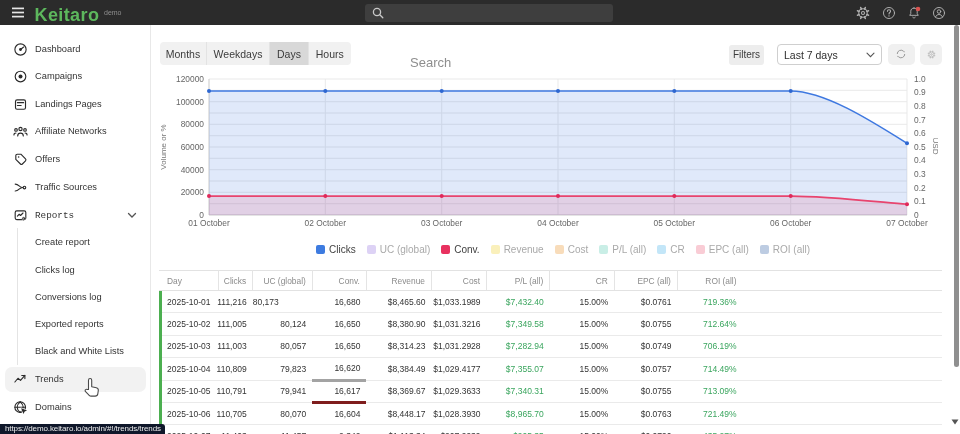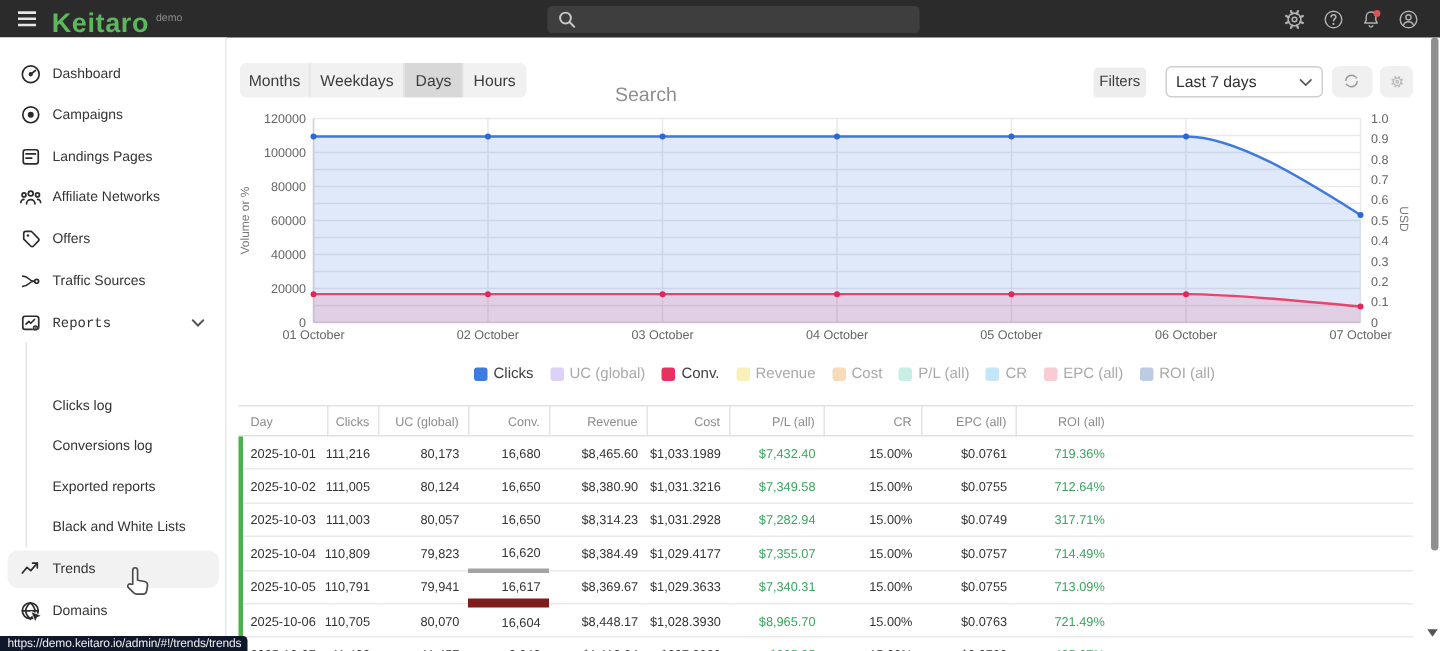--- a/index.html
+++ b/index.html
@@ -108,20 +108,23 @@
       <span style="position:absolute;left:13px;top:0.5px;width:15px;height:15px;"><svg width="15" height="15" viewBox="0 0 24 24" fill="none" stroke="#2b2b2b" stroke-width="1.8" stroke-linecap="round" stroke-linejoin="round">
           <rect x="3.5" y="4.5" width="17" height="14" rx="2.5"></rect>
           <path d="M7 13 l3-3 2 2 4-4"></path>
           <g transform="translate(17,17)">
             <circle r="3" fill="#fff" stroke="none"></circle>
             <circle r="2" stroke-width="1.6"></circle>
             <circle r="0.8" fill="#2b2b2b" stroke="none"></circle>
           </g>
         </svg></span>
       <span style="position:absolute;left:35px;top:3.5px;font-size:9.3px;color:#333;line-height:9.3px;white-space:nowrap;">Reports</span>
+    </div>
+<div style="position:absolute;left:0;top:209.6px;width:150px;height:16px;display:flex;align-items:center;">
+      <span style="position:absolute;left:35px;top:3.5px;font-size:9.3px;color:#333;line-height:9.3px;white-space:nowrap;">Create report</span>
     </div>
 <div style="position:absolute;left:0;top:237.2px;width:150px;height:16px;display:flex;align-items:center;">
       <span style="position:absolute;left:35px;top:3.5px;font-size:9.3px;color:#333;line-height:9.3px;white-space:nowrap;">Clicks log</span>
     </div>
 <div style="position:absolute;left:0;top:291.2px;width:150px;height:16px;display:flex;align-items:center;">
       <span style="position:absolute;left:35px;top:3.5px;font-size:9.3px;color:#333;line-height:9.3px;white-space:nowrap;">Exported reports</span>
     </div>
 <div style="position:absolute;left:0;top:264.4px;width:150px;height:16px;display:flex;align-items:center;">
       <span style="position:absolute;left:35px;top:3.5px;font-size:9.3px;color:#333;line-height:9.3px;white-space:nowrap;">Conversions log</span>
     </div>
@@ -313,21 +316,21 @@
 <td style="border-top:1px solid #e2e2e2;border-bottom:1px solid #e2e2e2;border-right:1px solid #e4e4e4;padding-right:6px;color:#8b8b8b;text-align:right;font-size:8.4px;">Cost</td>
 <td style="border-top:1px solid #e2e2e2;border-bottom:1px solid #e2e2e2;border-right:1px solid #e4e4e4;padding-right:6px;color:#8b8b8b;text-align:right;font-size:8.4px;">P/L (all)</td>
 <td style="border-top:1px solid #e2e2e2;border-bottom:1px solid #e2e2e2;border-right:1px solid #e4e4e4;padding-right:6px;color:#8b8b8b;text-align:right;font-size:8.4px;">CR</td>
 <td style="border-top:1px solid #e2e2e2;border-bottom:1px solid #e2e2e2;border-right:1px solid #e4e4e4;padding-right:6px;color:#8b8b8b;text-align:right;font-size:8.4px;">EPC (all)</td>
 <td style="border-top:1px solid #e2e2e2;border-bottom:1px solid #e2e2e2;padding-right:2px;color:#8b8b8b;text-align:right;font-size:8.4px;">ROI (all)</td>
 <td style="border-top:1px solid #e2e2e2;border-bottom:1px solid #e2e2e2;padding-right:6px;color:#8b8b8b;text-align:right;font-size:8.4px;"></td>
 </tr>
 <tr style="height:22.4px;">
 <td style="border-bottom:1px solid #eaeaea;padding-left:8px;color:#333;text-align:left;overflow:hidden;white-space:nowrap;">2025-10-01</td>
 <td style="border-bottom:1px solid #eaeaea;padding-right:6px;color:#333;text-align:right;direction:rtl;overflow:visible;white-space:nowrap;">111,216</td>
-<td style="border-bottom:1px solid #eaeaea;padding-right:6px;color:#333;text-align:right;overflow:hidden;white-space:nowrap;">80,173</td>
+<td style="border-bottom:1px solid #eaeaea;padding-right:6px;color:#333;overflow:hidden;white-space:nowrap;">80,173</td>
 <td style="border-bottom:1px solid #eaeaea;padding-right:6px;color:#333;text-align:right;overflow:hidden;white-space:nowrap;">16,680</td>
 <td style="border-bottom:1px solid #eaeaea;padding-right:6px;color:#333;text-align:right;overflow:hidden;white-space:nowrap;">$8,465.60</td>
 <td style="border-bottom:1px solid #eaeaea;padding-right:6px;color:#333;text-align:right;overflow:hidden;white-space:nowrap;">$1,033.1989</td>
 <td style="border-bottom:1px solid #eaeaea;padding-right:6px;color:#3aa55e;text-align:right;overflow:hidden;white-space:nowrap;">$7,432.40</td>
 <td style="border-bottom:1px solid #eaeaea;padding-right:6px;color:#333;text-align:right;overflow:hidden;white-space:nowrap;">15.00%</td>
 <td style="border-bottom:1px solid #eaeaea;padding-right:6px;color:#333;text-align:right;overflow:hidden;white-space:nowrap;">$0.0761</td>
 <td style="border-bottom:1px solid #eaeaea;padding-right:2px;color:#3aa55e;text-align:right;overflow:hidden;white-space:nowrap;">719.36%</td>
 <td style="border-bottom:1px solid #eaeaea;padding-right:6px;color:#333;text-align:right;overflow:hidden;white-space:nowrap;"></td>
 </tr>
 <tr style="height:22.4px;">
@@ -346,41 +349,41 @@
 <tr style="height:22.4px;">
 <td style="border-bottom:1px solid #eaeaea;padding-left:8px;color:#333;text-align:left;overflow:hidden;white-space:nowrap;">2025-10-03</td>
 <td style="border-bottom:1px solid #eaeaea;padding-right:6px;color:#333;text-align:right;direction:rtl;overflow:visible;white-space:nowrap;">111,003</td>
 <td style="border-bottom:1px solid #eaeaea;padding-right:6px;color:#333;text-align:right;overflow:hidden;white-space:nowrap;">80,057</td>
 <td style="border-bottom:1px solid #eaeaea;padding-right:6px;color:#333;text-align:right;overflow:hidden;white-space:nowrap;">16,650</td>
 <td style="border-bottom:1px solid #eaeaea;padding-right:6px;color:#333;text-align:right;overflow:hidden;white-space:nowrap;">$8,314.23</td>
 <td style="border-bottom:1px solid #eaeaea;padding-right:6px;color:#333;text-align:right;overflow:hidden;white-space:nowrap;">$1,031.2928</td>
 <td style="border-bottom:1px solid #eaeaea;padding-right:6px;color:#3aa55e;text-align:right;overflow:hidden;white-space:nowrap;">$7,282.94</td>
 <td style="border-bottom:1px solid #eaeaea;padding-right:6px;color:#333;text-align:right;overflow:hidden;white-space:nowrap;">15.00%</td>
 <td style="border-bottom:1px solid #eaeaea;padding-right:6px;color:#333;text-align:right;overflow:hidden;white-space:nowrap;">$0.0749</td>
-<td style="border-bottom:1px solid #eaeaea;padding-right:2px;color:#3aa55e;text-align:right;overflow:hidden;white-space:nowrap;">317.71%</td>
+<td style="border-bottom:1px solid #eaeaea;padding-right:2px;color:#3aa55e;text-align:right;overflow:hidden;white-space:nowrap;">706.19%</td>
 <td style="border-bottom:1px solid #eaeaea;padding-right:6px;color:#333;text-align:right;overflow:hidden;white-space:nowrap;"></td>
 </tr>
 <tr style="height:22.4px;">
 <td style="border-bottom:1px solid #eaeaea;padding-left:8px;color:#333;text-align:left;overflow:hidden;white-space:nowrap;">2025-10-04</td>
 <td style="border-bottom:1px solid #eaeaea;padding-right:6px;color:#333;text-align:right;direction:rtl;overflow:visible;white-space:nowrap;">110,809</td>
 <td style="border-bottom:1px solid #eaeaea;padding-right:6px;color:#333;text-align:right;overflow:hidden;white-space:nowrap;">79,823</td>
 <td style="border-bottom:3px solid #a3a3a3;padding-right:6px;color:#333;text-align:right;overflow:hidden;white-space:nowrap;">16,620</td>
 <td style="border-bottom:1px solid #eaeaea;padding-right:6px;color:#333;text-align:right;overflow:hidden;white-space:nowrap;">$8,384.49</td>
 <td style="border-bottom:1px solid #eaeaea;padding-right:6px;color:#333;text-align:right;overflow:hidden;white-space:nowrap;margin-top:30px;">$1,029.4177</td>
 <td style="border-bottom:1px solid #eaeaea;padding-right:6px;color:#3aa55e;text-align:right;overflow:hidden;white-space:nowrap;">$7,355.07</td>
 <td style="border-bottom:1px solid #eaeaea;padding-right:6px;color:#333;text-align:right;overflow:hidden;white-space:nowrap;">15.00%</td>
 <td style="border-bottom:1px solid #eaeaea;padding-right:6px;color:#333;text-align:right;overflow:hidden;white-space:nowrap;">$0.0757</td>
 <td style="border-bottom:1px solid #eaeaea;padding-right:2px;color:#3aa55e;text-align:right;overflow:hidden;white-space:nowrap;">714.49%</td>
 <td style="border-bottom:1px solid #eaeaea;padding-right:6px;color:#333;text-align:right;overflow:hidden;white-space:nowrap;"></td>
 </tr>
 <tr style="height:22.4px;margin-left:33px;">
 <td style="border-bottom:1px solid #eaeaea;padding-left:8px;color:#333;text-align:left;overflow:hidden;white-space:nowrap;">2025-10-05</td>
 <td style="border-bottom:1px solid #eaeaea;padding-right:6px;color:#333;text-align:right;direction:rtl;overflow:visible;white-space:nowrap;">110,791</td>
 <td style="border-bottom:1px solid #eaeaea;padding-right:6px;color:#333;text-align:right;overflow:hidden;white-space:nowrap;">79,941</td>
-<td style="border-bottom:6px solid #7f1d1d;padding-right:6px;color:#333;text-align:right;overflow:hidden;white-space:nowrap;">16,617</td>
+<td style="border-bottom:3px solid #7f1d1d;padding-right:6px;color:#333;text-align:right;overflow:hidden;white-space:nowrap;">16,617</td>
 <td style="border-bottom:1px solid #eaeaea;padding-right:6px;color:#333;text-align:right;overflow:hidden;white-space:nowrap;">$8,369.67</td>
 <td style="border-bottom:1px solid #eaeaea;padding-right:6px;color:#333;text-align:right;overflow:hidden;white-space:nowrap;">$1,029.3633</td>
 <td style="border-bottom:1px solid #eaeaea;padding-right:6px;color:#3aa55e;text-align:right;overflow:hidden;white-space:nowrap;">$7,340.31</td>
 <td style="border-bottom:1px solid #eaeaea;padding-right:6px;color:#333;text-align:right;overflow:hidden;white-space:nowrap;">15.00%</td>
 <td style="border-bottom:1px solid #eaeaea;padding-right:6px;color:#333;text-align:right;overflow:hidden;white-space:nowrap;">$0.0755</td>
 <td style="border-bottom:1px solid #eaeaea;padding-right:2px;color:#3aa55e;text-align:right;overflow:hidden;white-space:nowrap;">713.09%</td>
 <td style="border-bottom:1px solid #eaeaea;padding-right:6px;color:#333;text-align:right;overflow:hidden;white-space:nowrap;"></td>
 </tr>
 <tr style="height:22.4px;">
 <td style="border-bottom:1px solid #eaeaea;padding-left:8px;color:#333;text-align:left;overflow:hidden;white-space:nowrap;">2025-10-06</td>

